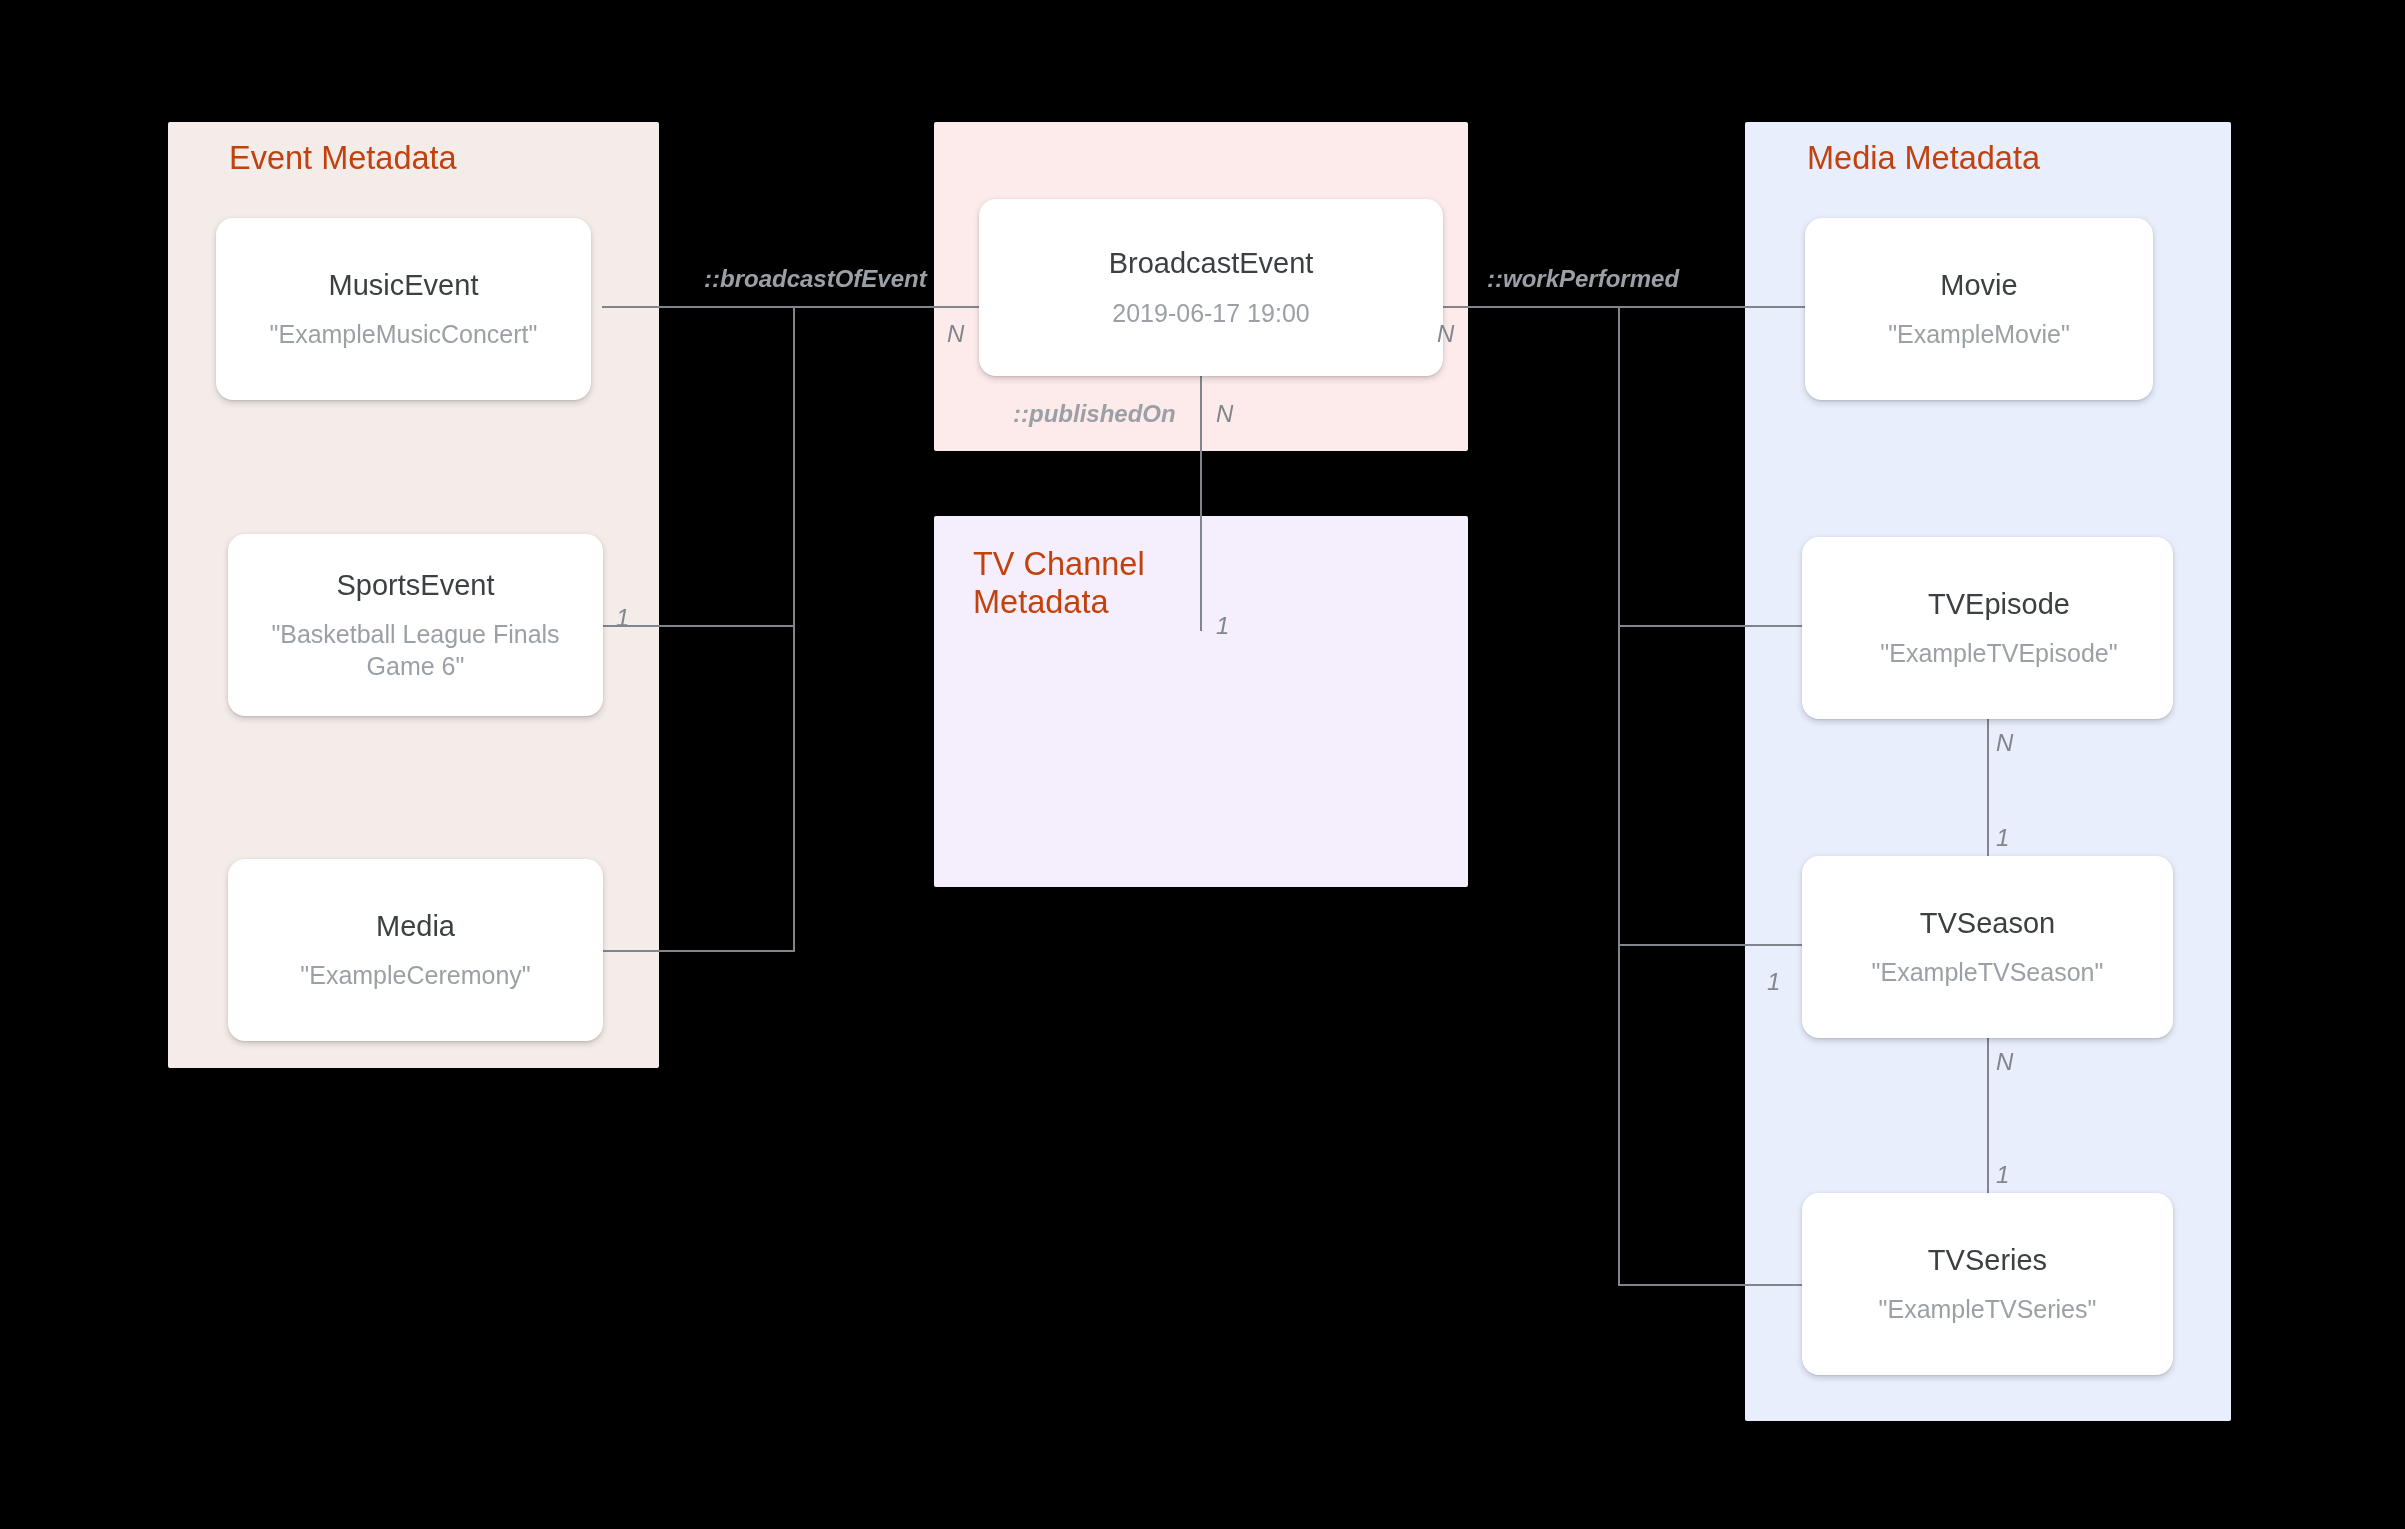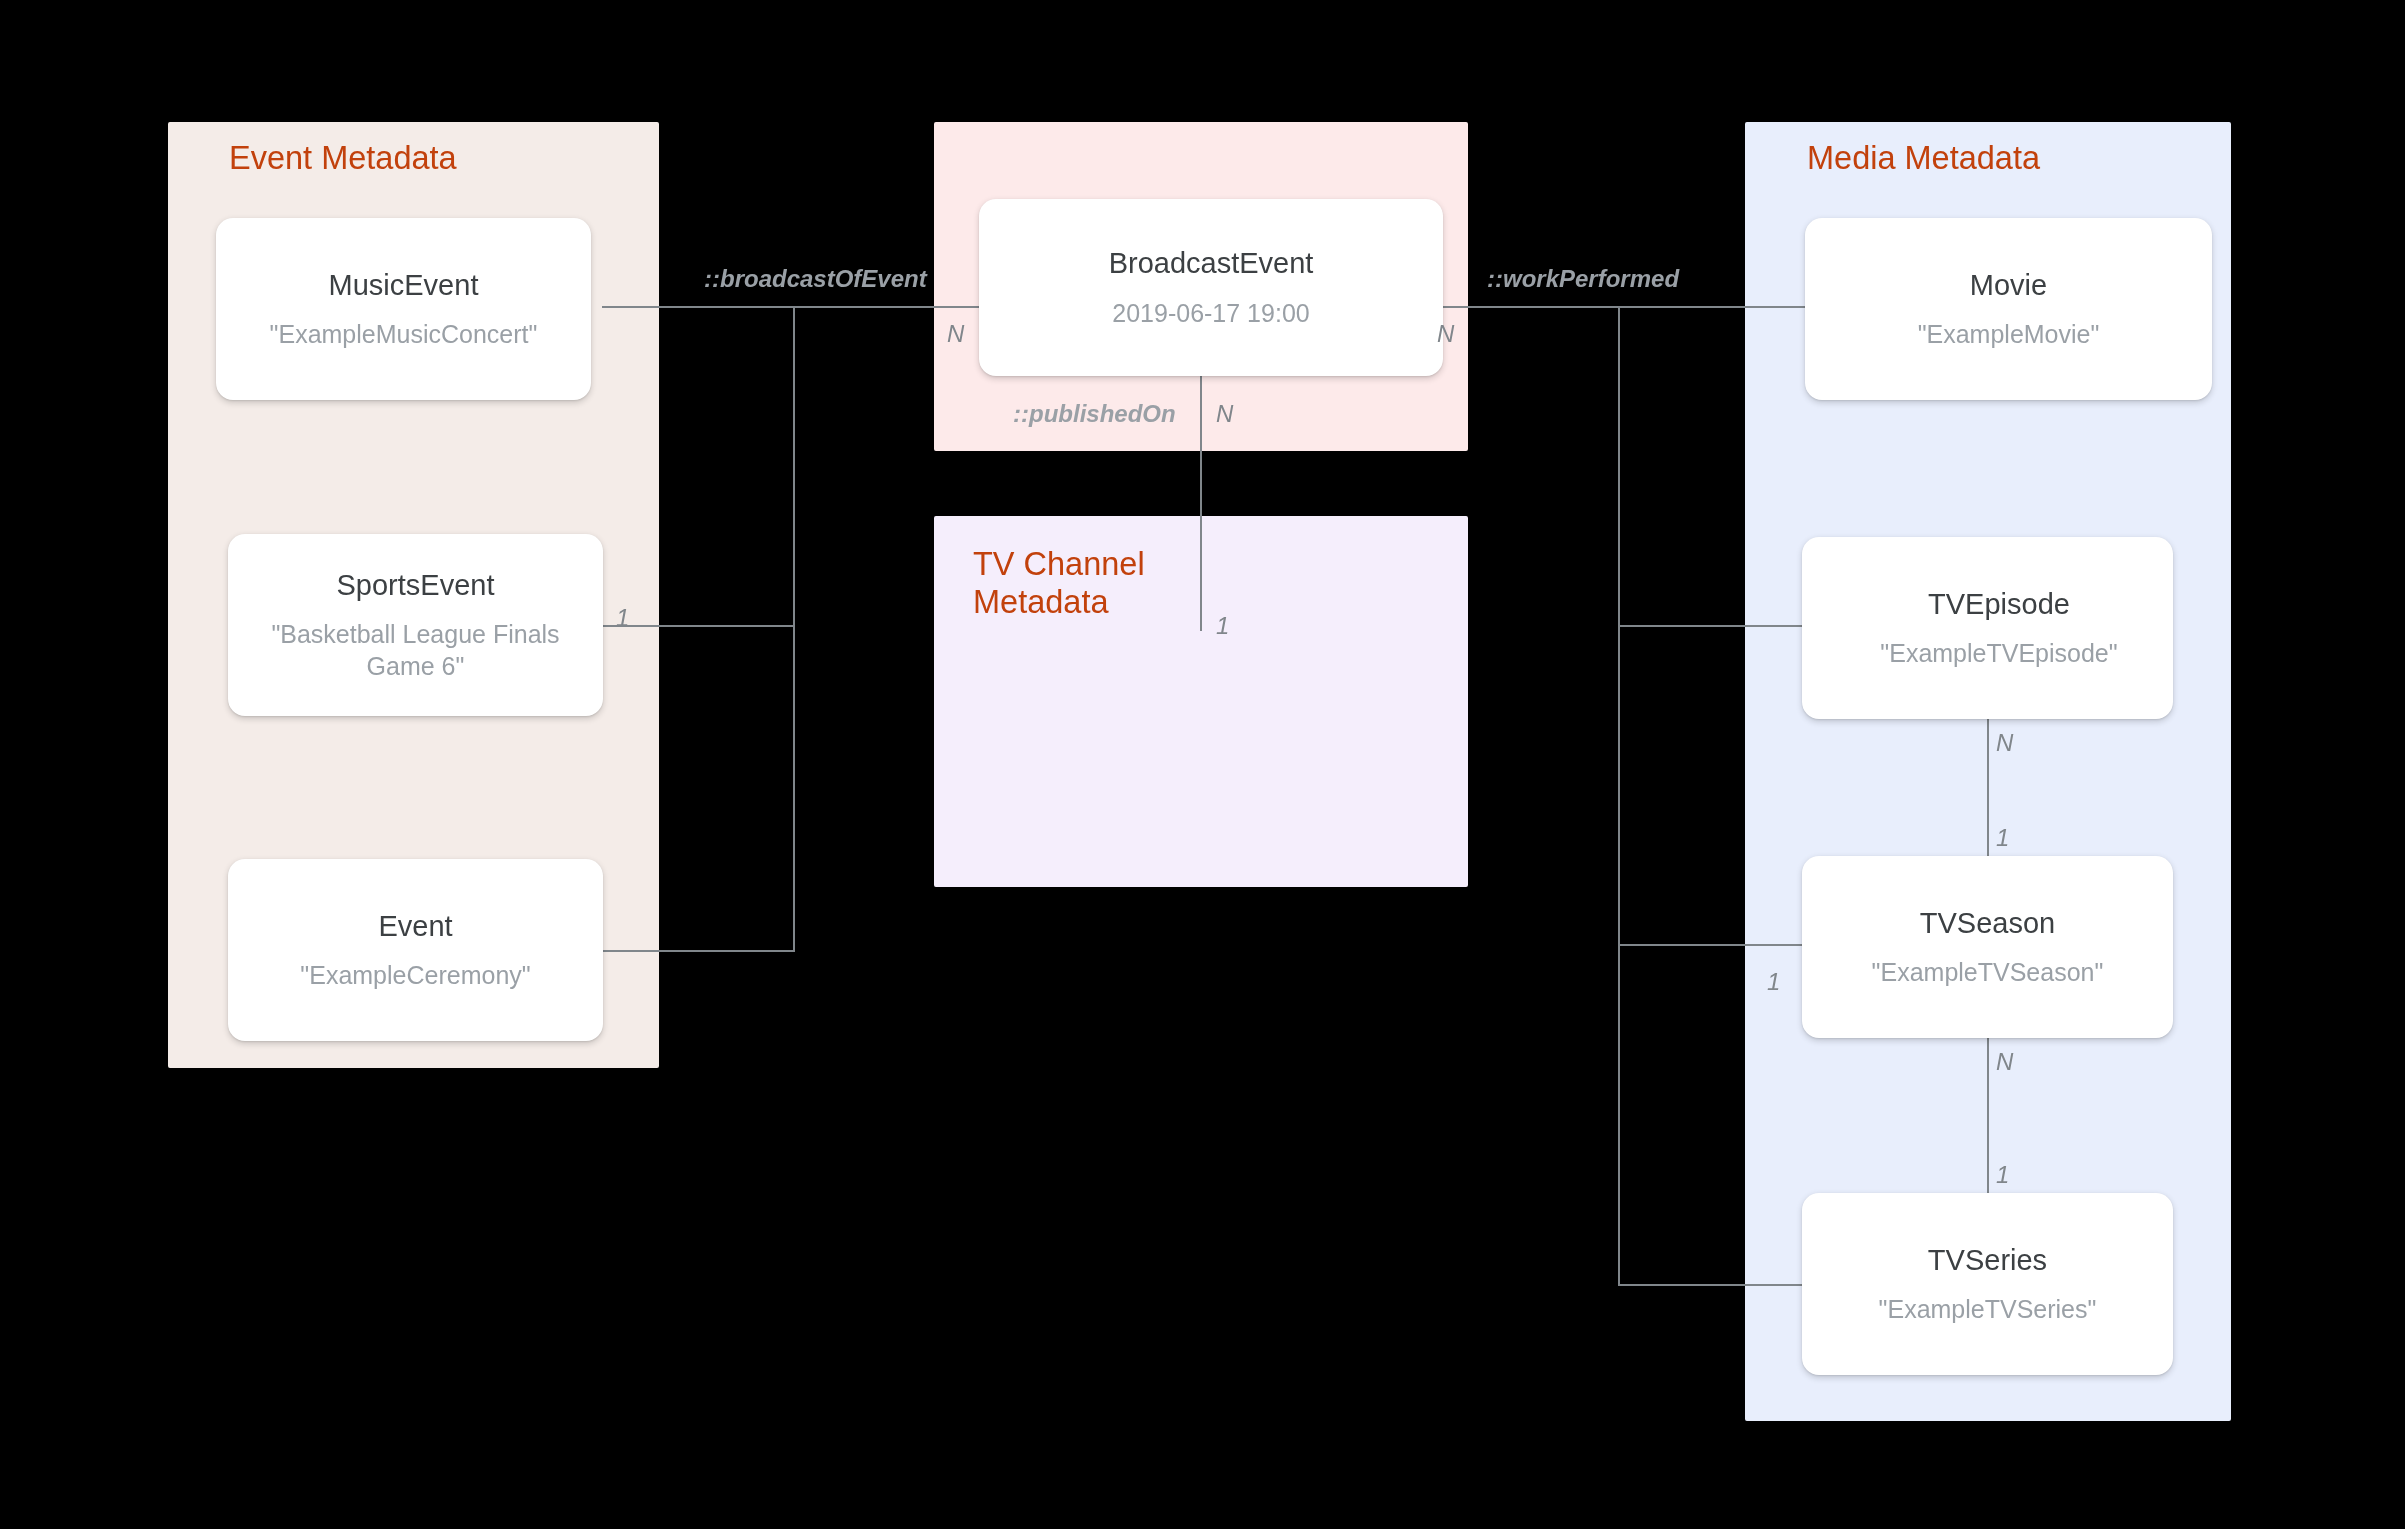--- a/index.html
+++ b/index.html
@@ -91,28 +91,28 @@
     <div class="edge-v" style="left: 1987px; top: 1037px; height: 157px;"></div>
     <div class="node" style="left: 216px; top: 218px; width: 375px; height: 182px;">
       <div class="node-title">MusicEvent</div>
       <div class="node-sub">"ExampleMusicConcert"</div>
     </div>
     <div class="node" style="left: 228px; top: 534px; width: 375px; height: 182px;">
       <div class="node-title">SportsEvent</div>
       <div class="node-sub">"Basketball League Finals Game 6"</div>
     </div>
     <div class="node" style="left: 228px; top: 859px; width: 375px; height: 182px;">
-      <div class="node-title">Event</div>
+      <div class="node-title">Media</div>
       <div class="node-sub">"ExampleCeremony"</div>
     </div>
     <div class="node" style="left: 979px; top: 199px; width: 464px; height: 177px;">
       <div class="node-title">BroadcastEvent</div>
       <div class="node-sub">2019-06-17 19:00</div>
     </div>
-    <div class="node" style="left: 1805px; top: 218px; width: 407px; height: 182px;">
+    <div class="node" style="left: 1805px; top: 218px; width: 348px; height: 182px;">
       <div class="node-title">Movie</div>
       <div class="node-sub">"ExampleMovie"</div>
     </div>
     <div class="node" style="left: 1802px; top: 537px; width: 371px; height: 182px; padding-left: 40px;">
       <div class="node-title">TVEpisode</div>
       <div class="node-sub">"ExampleTVEpisode"</div>
     </div>
     <div class="node" style="left: 1802px; top: 856px; width: 371px; height: 182px;">
       <div class="node-title">TVSeason</div>
       <div class="node-sub">"ExampleTVSeason"</div>

